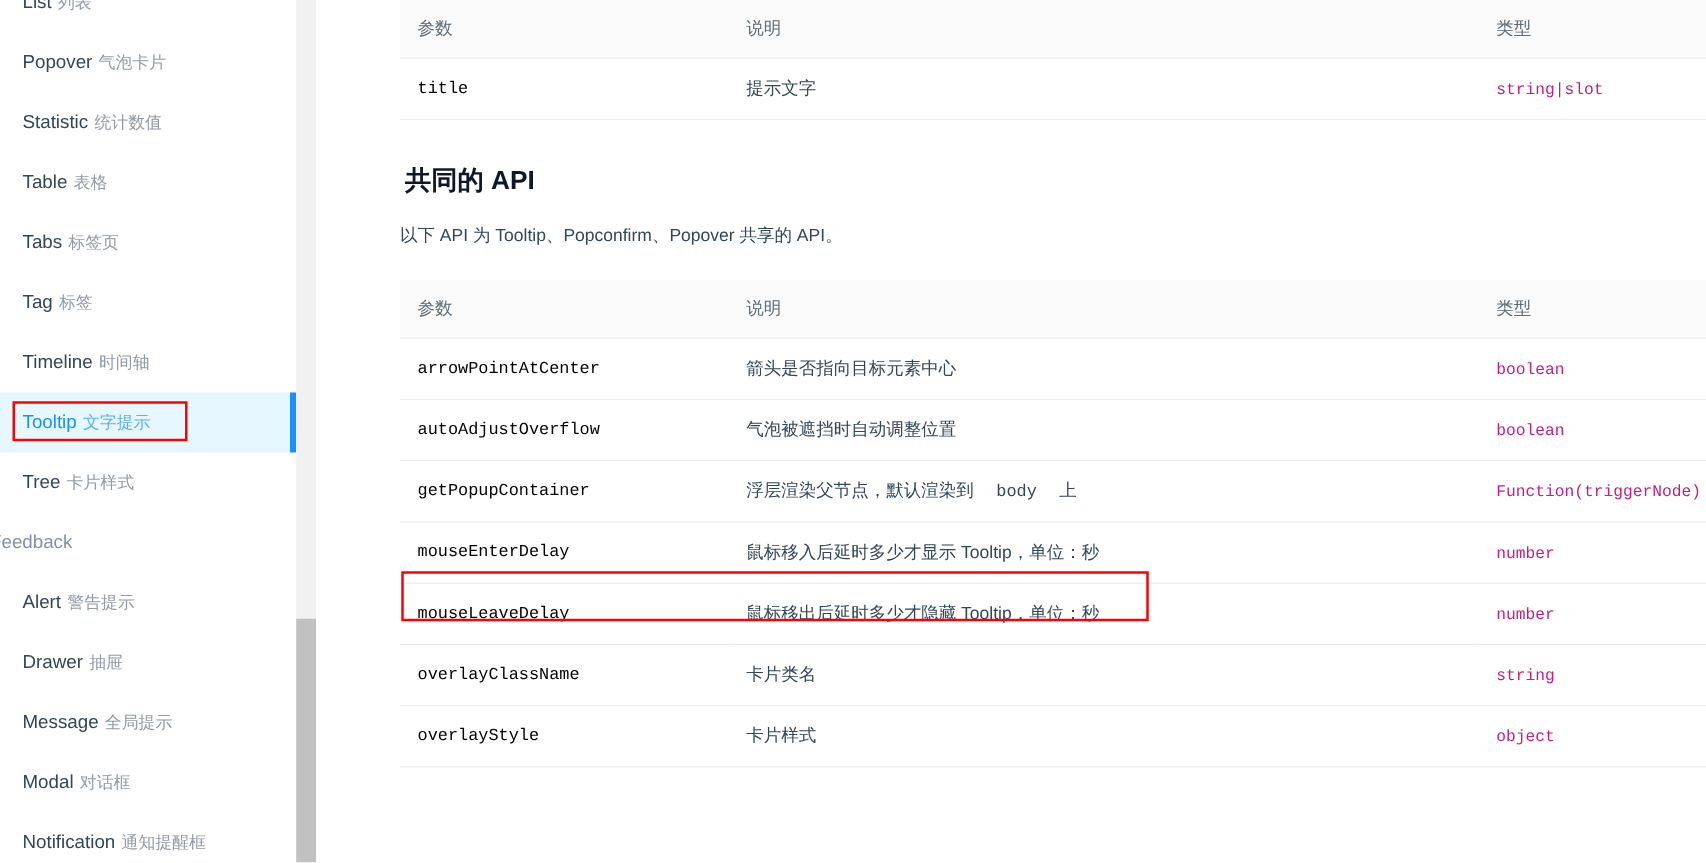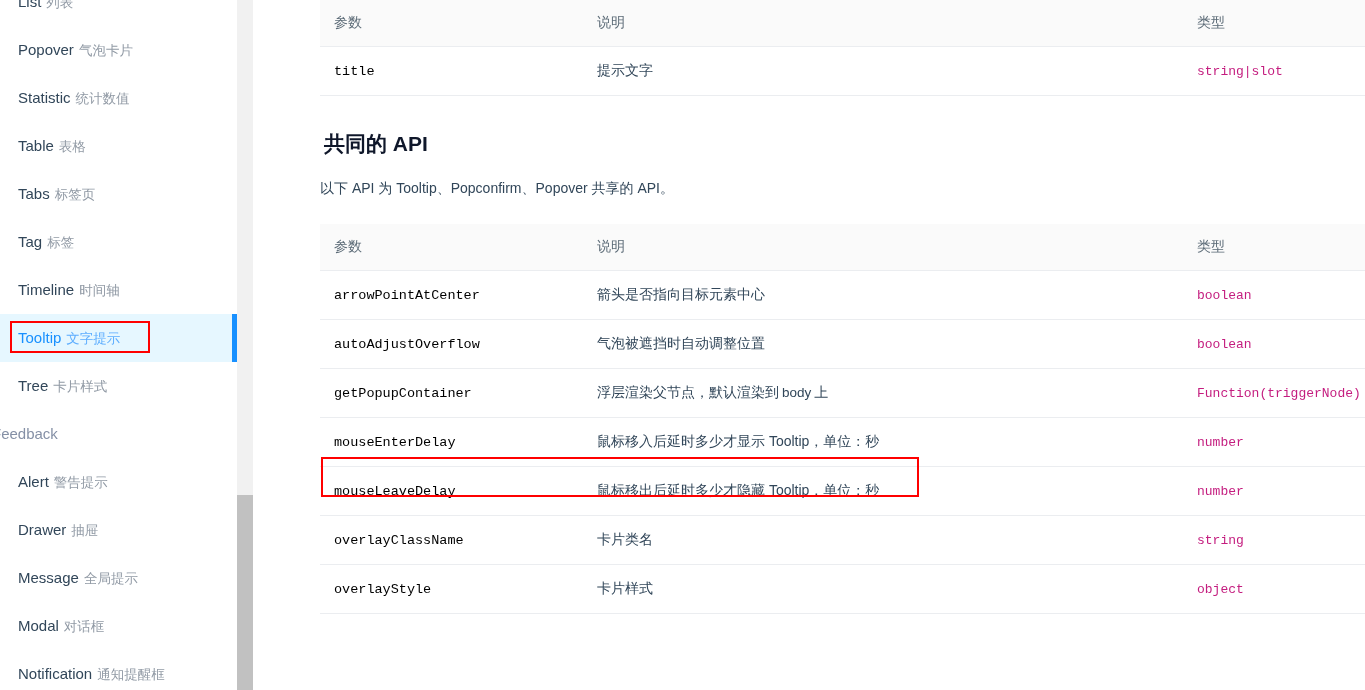--- a/index.html
+++ b/index.html
@@ -156,24 +156,24 @@
     font-family: "Liberation Mono", monospace;
     font-size: 13.5px;
     color: #000000;
   }
   td.desc {
     font-family: "Liberation Sans", sans-serif;
     font-size: 14px;
     color: #314659;
   }
   td.desc .code {
-    font-family: Liberation Sans, sans-serif;
+    font-family: Liberation Mono, monospace;
     font-size: 13.5px;
     color: #314659;
-    padding: 0 3px;
+    padding: 0 18px;
     text-align: right;
   }
   td.type {
     font-family: "Liberation Mono", monospace;
     font-size: 13px;
     color: #c41d7f;
   }
 
   h2.section-title {
     font-size: 21px;

